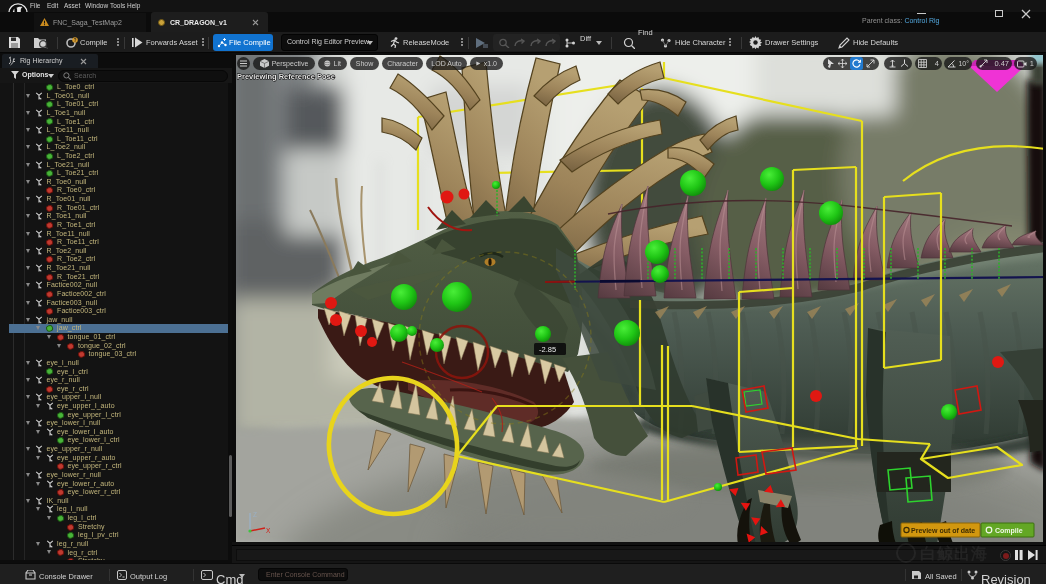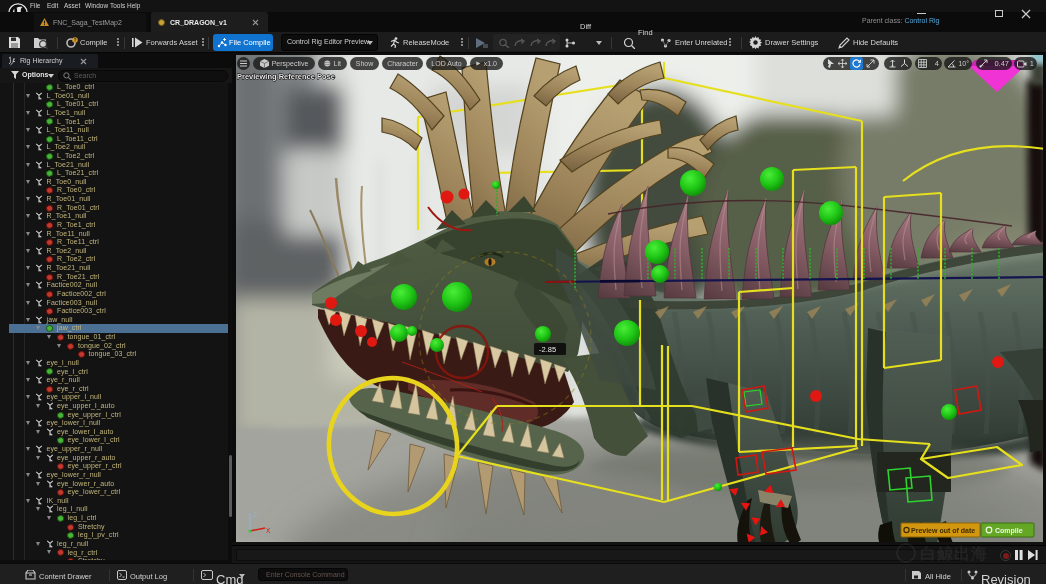--- a/index.html
+++ b/index.html
@@ -107,37 +107,37 @@
 <svg class="abs" style="left:545px;top:38px" width="13" height="10" viewBox="0 0 13 10">
     <path d="M1 8c0-4 4-6 8-5" stroke="#565656" stroke-width="1.4" fill="none"></path>
     <path d="M7 1l3 2-2.5 2.5" stroke="#565656" stroke-width="1.4" fill="none"></path>
   </svg>
 <svg class="abs" style="left:565px;top:38px" width="11" height="10" viewBox="0 0 11 10">
     <circle cx="2" cy="2" r="1.5" fill="#d2d2d2"></circle>
     <circle cx="2" cy="8" r="1.5" fill="#d2d2d2"></circle>
     <circle cx="8.5" cy="5" r="1.5" fill="#d2d2d2"></circle>
     <path d="M2 2v6M2 5h6.5" stroke="#d2d2d2" stroke-width=".9"></path>
   </svg>
-<div class="abs tb" style="left:580px;top:22px">Diff</div>
+<div class="abs tb" style="left:580px;top:34px">Diff</div>
 <svg class="abs" style="left:596px;top:41px" width="6" height="4" viewBox="0 0 6 4">
     <path d="M0 0h6L3 4Z" fill="#bababa"></path>
   </svg>
 <div class="abs" style="left:611px;top:37px;width:1px;height:12px;background:#383838"></div>
 <svg class="abs" style="left:623px;top:37px" width="12" height="12" viewBox="0 0 12 12">
     <circle cx="5.5" cy="5.5" r="4" fill="none" stroke="#d2d2d2" stroke-width="1.2"></circle>
     <path d="M8.5 8.5L12 12" stroke="#d2d2d2" stroke-width="1.3"></path>
   </svg>
 <div class="abs tb" style="left:638px;top:28px">Find</div>
 <svg class="abs" style="left:660px;top:38px" width="12" height="10" viewBox="0 0 12 10">
     <circle cx="2.5" cy="2" r="1.6" fill="#d2d2d2"></circle>
     <circle cx="9" cy="2.5" r="1.6" fill="#d2d2d2"></circle>
     <circle cx="5.5" cy="8" r="1.6" fill="#d2d2d2"></circle>
     <path d="M2.5 2l3 6M9 2.5L5.5 8" stroke="#888" stroke-width=".8"></path>
   </svg>
-<div class="abs tb" style="left:675px;top:38px">Enter Unrelated</div>
+<div class="abs tb" style="left:675px;top:38px">Hide Character</div>
 <div class="abs" style="left:729px;top:38px;width:2px;height:2px;background:#8a8a8a;box-shadow:0 3px 0 #8a8a8a,0 6px 0 #8a8a8a"></div>
 <div class="abs" style="left:741px;top:37px;width:1px;height:12px;background:#383838"></div>
 <svg class="abs" style="left:749px;top:36px" width="13" height="13" viewBox="0 0 13 13">
     <path d="M6.5 0l1 2 2-1 .5 2.2 2.2.5-1 2 2 1-2 1 1 2-2.2.5-.5 2.2-2-1-1 2-1-2-2 1-.5-2.2L0.8 9l1-2-2-1 2-1-1-2 2.2-.5L3.5 1l2 1z" fill="#d2d2d2"></path>
     <circle cx="6.5" cy="6.5" r="2.2" fill="#1c1c1c"></circle>
   </svg>
 <div class="abs tb" style="left:765px;top:38px">Drawer Settings</div>
 <svg class="abs" style="left:838px;top:37px" width="12" height="12" viewBox="0 0 12 12">
     <path d="M1 11l1-3 7-7 2 2-7 7z" fill="none" stroke="#d2d2d2" stroke-width="1.1"></path>
     <path d="M1 11l2.5-.8L2 8.5z" fill="#d2d2d2"></path>
@@ -797,21 +797,21 @@
 <div class="abs" style="left:896px;top:541px;width:150px;height:26px;overflow:hidden;pointer-events:none">
     <div style="position:absolute;left:0;top:2px;width:20px;height:20px;border:2px solid rgba(180,180,180,.09);border-radius:50%"></div>
     <div style="position:absolute;left:24px;top:3px;font-size:16px;font-weight:bold;color:rgba(180,180,180,.09);letter-spacing:1px">白鲸出海</div>
   </div>
 <div class="abs" style="left:0;top:563px;width:1046px;height:21px;background:#1f1f1f;border-top:1px solid #0a0a0a">
 <svg class="abs" style="left:25px;top:6px" width="11" height="10" viewBox="0 0 11 10">
       <path d="M1 3h9v6H1z" fill="none" stroke="#c9c9c9" stroke-width="1.1"></path>
       <path d="M1 3L3 0h5l2 3" fill="none" stroke="#c9c9c9" stroke-width="1.1"></path>
       <path d="M4 5h3" stroke="#c9c9c9" stroke-width="1.1"></path>
     </svg>
-<div class="abs" style="left:39px;top:7.5px;font-size:7.5px;color:#d2d2d2">Content Drawer</div>
+<div class="abs" style="left:39px;top:7.5px;font-size:7.5px;color:#d2d2d2">Console Drawer</div>
 <div class="abs" style="left:109px;top:5px;width:1px;height:12px;background:#333"></div>
 <svg class="abs" style="left:117px;top:6px" width="10" height="10" viewBox="0 0 10 10">
       <rect x="0.5" y="0.5" width="9" height="9" rx="1.5" fill="none" stroke="#c9c9c9" stroke-width="1"></rect>
       <path d="M2.5 3l2 2-2 2M5.5 7h2" stroke="#c9c9c9" stroke-width="1"></path>
     </svg>
 <div class="abs" style="left:130px;top:7.5px;font-size:7.5px;color:#d2d2d2">Output Log</div>
 <div class="abs" style="left:193px;top:5px;width:1px;height:12px;background:#333"></div>
 <svg class="abs" style="left:201px;top:6px" width="12" height="10" viewBox="0 0 12 10">
       <rect x="0.5" y="0.5" width="11" height="9" rx="1.5" fill="none" stroke="#c9c9c9" stroke-width="1"></rect>
       <path d="M2.5 3l2 2-2 2" stroke="#c9c9c9" stroke-width="1"></path>
@@ -820,21 +820,21 @@
 <svg class="abs" style="left:239px;top:10px" width="6" height="4" viewBox="0 0 6 4">
       <path d="M0 0h6L3 4Z" fill="#bababa"></path>
     </svg>
 <div class="abs" style="left:258px;top:3.5px;width:90px;height:13px;background:#0d0d0d;border:1px solid #060606;border-radius:3px"></div>
 <div class="abs" style="left:266px;top:7px;font-size:7px;color:#67544d">Enter Console Command</div>
 <div class="abs" style="left:905px;top:5px;width:1px;height:12px;background:#333"></div>
 <svg class="abs" style="left:911px;top:6px" width="11" height="10" viewBox="0 0 11 10">
       <path d="M1 1h7l2 2v6H1z" fill="#c9c9c9"></path>
       <rect x="3" y="5.5" width="4" height="3" fill="#1f1f1f"></rect>
     </svg>
-<div class="abs" style="left:925px;top:7.5px;font-size:7.5px;color:#d2d2d2">All Hide</div>
+<div class="abs" style="left:925px;top:7.5px;font-size:7.5px;color:#d2d2d2">All Saved</div>
 <div class="abs" style="left:961px;top:5px;width:1px;height:12px;background:#333"></div>
 <svg class="abs" style="left:967px;top:6px" width="11" height="10" viewBox="0 0 11 10">
       <circle cx="2" cy="2" r="1.5" fill="#c9c9c9"></circle>
       <circle cx="9" cy="2" r="1.5" fill="#c9c9c9"></circle>
       <circle cx="5.5" cy="8" r="1.5" fill="#c9c9c9"></circle>
       <path d="M2 3.5c0 2 1.5 3 3.5 3M9 3.5c0 2-1.5 3-3.5 3" stroke="#c9c9c9" stroke-width=".9" fill="none"></path>
     </svg>
 <div class="abs" style="left:981px;top:7.5px;font-size:13px;color:#d2d2d2">Revision Control</div>
 </div>
 </body></html>

